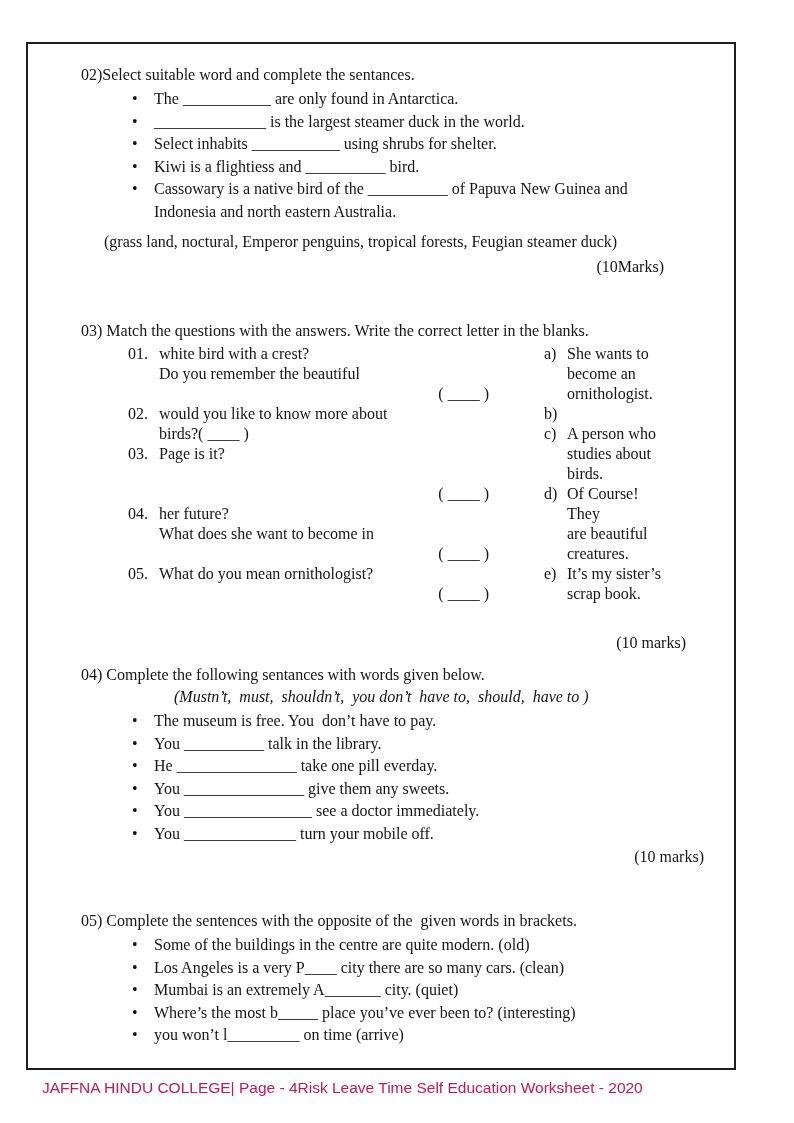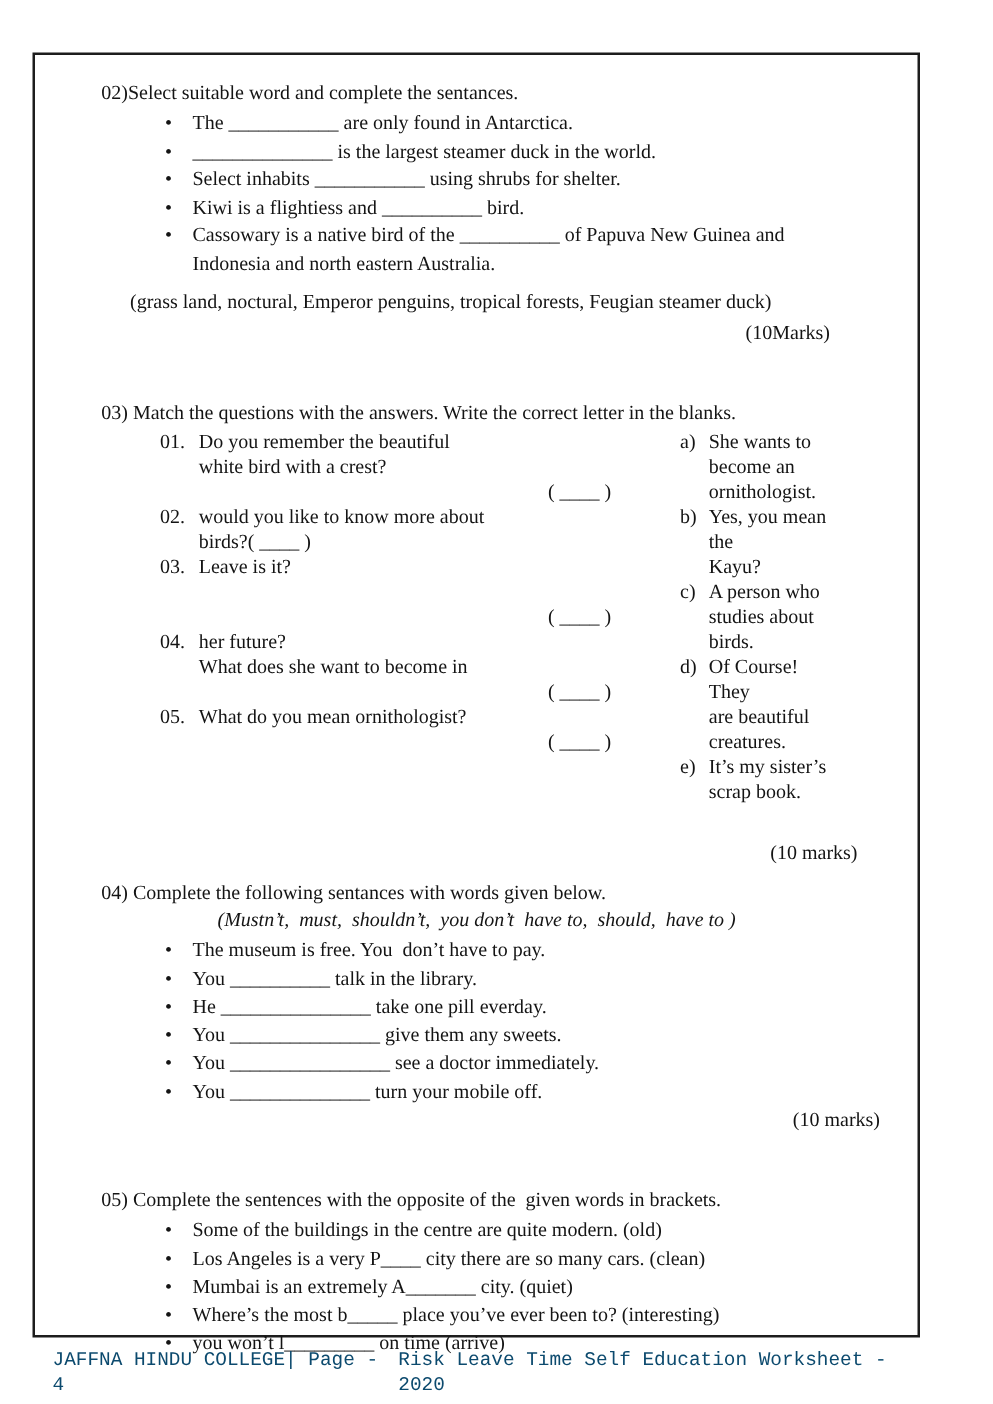--- a/index.html
+++ b/index.html
@@ -52,22 +52,22 @@
   .q3-blank.gap { margin-top:20px; }
   .q3-a { display:flex; }
   .q3-letter { flex:0 0 23px; }
   .q3-atext { flex:1; }
 
   .q4-wordbank { margin-left:93px; line-height:22px; white-space:pre-wrap;font-style:italic; }
 
   .footer {
     position:absolute; left:42px; top:1078px; width:710px;
     display:flex; justify-content:flex-start;
-    font-family:Liberation Mono, monospace;
-    font-size:15.5px; color:#0c4a6e; line-height:20px;
+    font-family:Liberation Sans, sans-serif;
+    font-size:15.5px; color:#be185d; line-height:20px;
   }
 </style>
 </head>
 <body>
 
 <div class="page-border">
 
   <div>
     <div class="q-title">02)Select suitable word and complete the sentances.</div>
     <div class="bullets">
@@ -99,41 +99,41 @@
 
   <div class="sec-q3">
     <div class="q-title">03) Match the questions with the answers. Write the correct letter in the blanks.</div>
     <div class="q3-grid">
 
       <div class="q3-left">
 
         <div class="q3-q">
           <span class="q3-num">01.</span>
           <span class="q3-qtext">
+            <span class="q3-line">white bird with a crest?</span>
             <span class="q3-line">Do you remember the beautiful</span>
-            <span class="q3-line">white bird with a crest?</span>
           </span>
         </div>
         <div class="q3-blank">( ____ )</div>
 
         <div class="q3-q">
           <span class="q3-num">02.</span>
           <span class="q3-qtext">
             <span class="q3-line">would you like to know more about</span>
             <span class="q3-line q3-flex">
               <span>birds?</span>
               <span>( ____ )</span>
             </span>
           </span>
         </div>
 
         <div class="q3-q">
           <span class="q3-num">03.</span>
           <span class="q3-qtext">
-            <span class="q3-line">Leave is it?</span>
+            <span class="q3-line">Page is it?</span>
           </span>
         </div>
         <div class="q3-blank gap">( ____ )</div>
 
         <div class="q3-q">
           <span class="q3-num">04.</span>
           <span class="q3-qtext">
             <span class="q3-line">her future?</span>
             <span class="q3-line">What does she want to become in</span>
           </span>
@@ -153,24 +153,20 @@
         <div class="q3-a">
           <span class="q3-letter">a)</span>
           <span class="q3-atext">
             <span class="q3-line">She wants to</span>
             <span class="q3-line">become an</span>
             <span class="q3-line">ornithologist.</span>
           </span>
         </div>
         <div class="q3-a">
           <span class="q3-letter">b)</span>
-          <span class="q3-atext">
-            <span class="q3-line">Yes, you mean the</span>
-            <span class="q3-line">Kayu?</span>
-          </span>
         </div>
         <div class="q3-a">
           <span class="q3-letter">c)</span>
           <span class="q3-atext">
             <span class="q3-line">A person who</span>
             <span class="q3-line">studies about</span>
             <span class="q3-line">birds.</span>
           </span>
         </div>
         <div class="q3-a">

